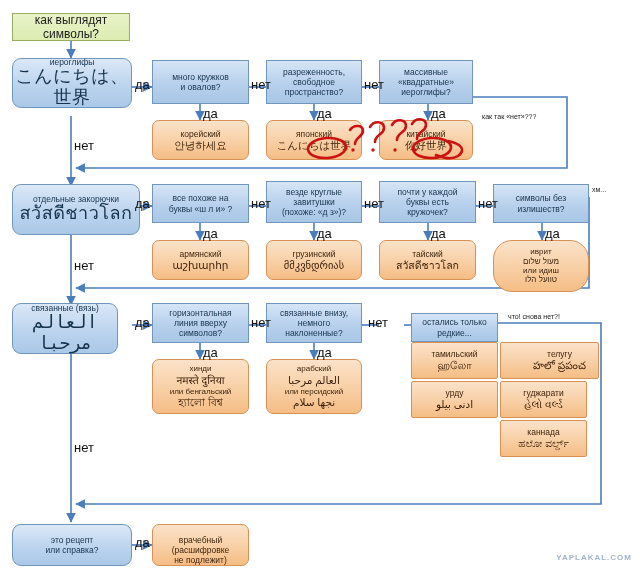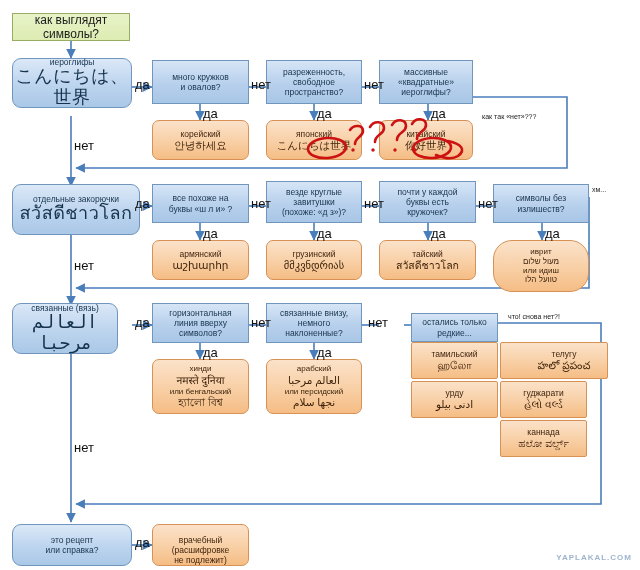--- a/index.html
+++ b/index.html
@@ -251,21 +251,21 @@
     <span class="ln mid">العالم مرحبا</span>
     <span class="ln sml">или персидский</span>
     <span class="ln mid">نجها سلام</span>
   </div>
 
   <div class="node ans sq" style="left:411px;top:342px;width:87px;height:37px;">
     <span class="ln">тамильский</span>
     <span class="ln mid">ஹலோ</span>
   </div>
 
-  <div class="node ans sq" style="left:500px;top:342px;width:108px;height:37px;padding-left:20px;">
+  <div class="node ans sq" style="left:500px;top:342px;width:99px;height:37px;padding-left:20px;">
     <span class="ln">телугу</span>
     <span class="ln mid">హలో ప్రపంచ</span>
   </div>
 
   <div class="node ans sq" style="left:411px;top:381px;width:87px;height:37px;">
     <span class="ln">урду</span>
     <span class="ln mid">ادنى بيلو</span>
   </div>
 
   <div class="node ans sq" style="left:500px;top:381px;width:87px;height:37px;">

